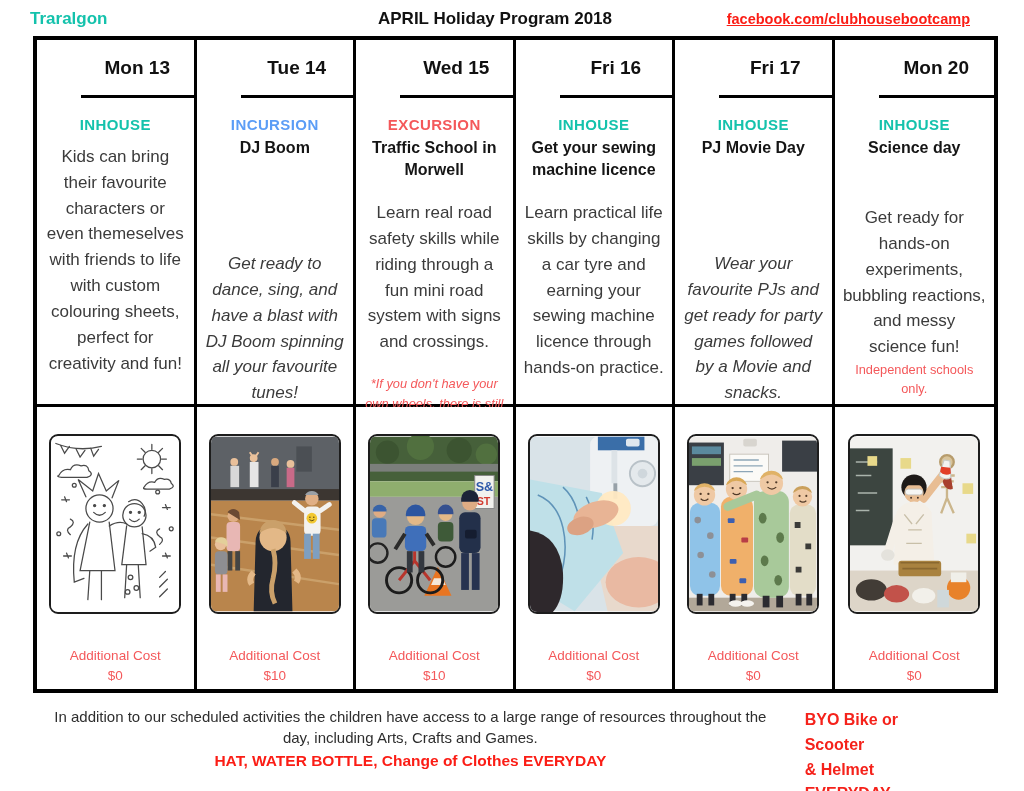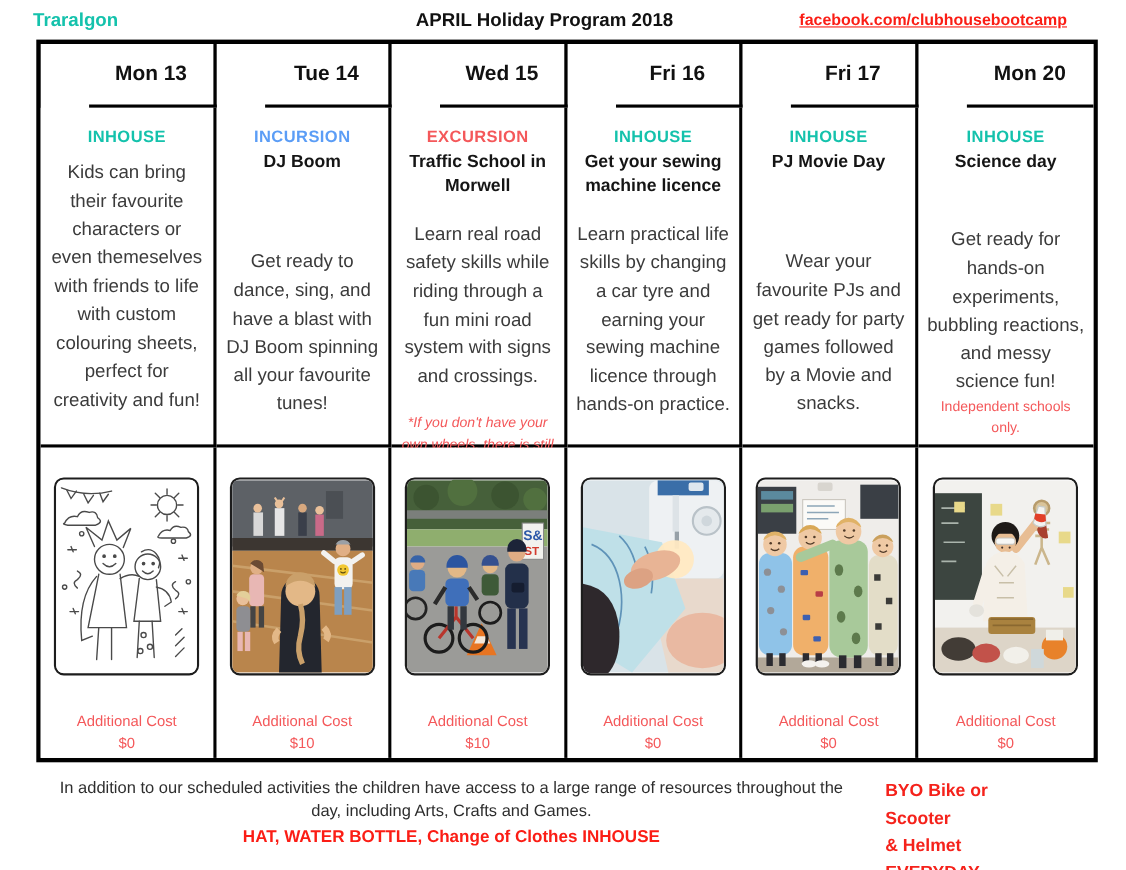--- a/index.html
+++ b/index.html
@@ -52,21 +52,21 @@
   .cat-teal{color:var(--teal);}
   .cat-blue{color:var(--blue);}
   .cat-salmon{color:var(--salmon);}
   .cell-title{font-size:16px; font-weight:700; color:#151515; line-height:1.38;}
   .cell-body{font-size:17px; color:var(--body); line-height:1.52;text-align:center;}
   .cell-note{font-size:12.8px; color:var(--salmon); line-height:1.52;}
   .cell-footnote{font-size:12.8px; color:var(--salmon); font-style:italic; line-height:1.52; margin-top:19px;}
   .gap-s{margin-top:11px;}
   .gap-m{margin-top:19px;}
   .gap-xl{margin-top:46px;}
-  .gap-l{margin-top:66px;}
+  .gap-l{margin-top:92px;font-style:italic;}
 
   .photo-cell{padding-top:27px; text-align:center;}
   .photo-frame{
     width:132px; height:180px; margin:0 auto;
     border:2px solid #1d1d1d; border-radius:9px; overflow:hidden; background:#fff;
   }
   .photo-frame svg{display:block; width:100%; height:100%;}
   .cost{margin-top:32px; font-size:13.5px; color:var(--salmon); line-height:1.5;}
   .cost span{display:block;}
 
@@ -453,21 +453,21 @@
         <span>Additional Cost</span>
         <span>$0</span>
       </div>
     </div>
 
   </div>
 
   <div class="page-footer">
     <div class="footer-main">
       <p class="footer-note">In addition to our scheduled activities the children have access to a large range of resources throughout the day, including Arts, Crafts and Games.</p>
-      <p class="footer-everyday">HAT, WATER BOTTLE, Change of Clothes INHOUSE</p>
+      <p class="footer-everyday">HAT, WATER BOTTLE, Change of Clothes EVERYDAY</p>
     </div>
     <div class="footer-byo">
       <p>BYO Bike or Scooter</p>
       <p>&amp; Helmet EVERYDAY</p>
     </div>
   </div>
 
 </div>
 
 </body></html>

